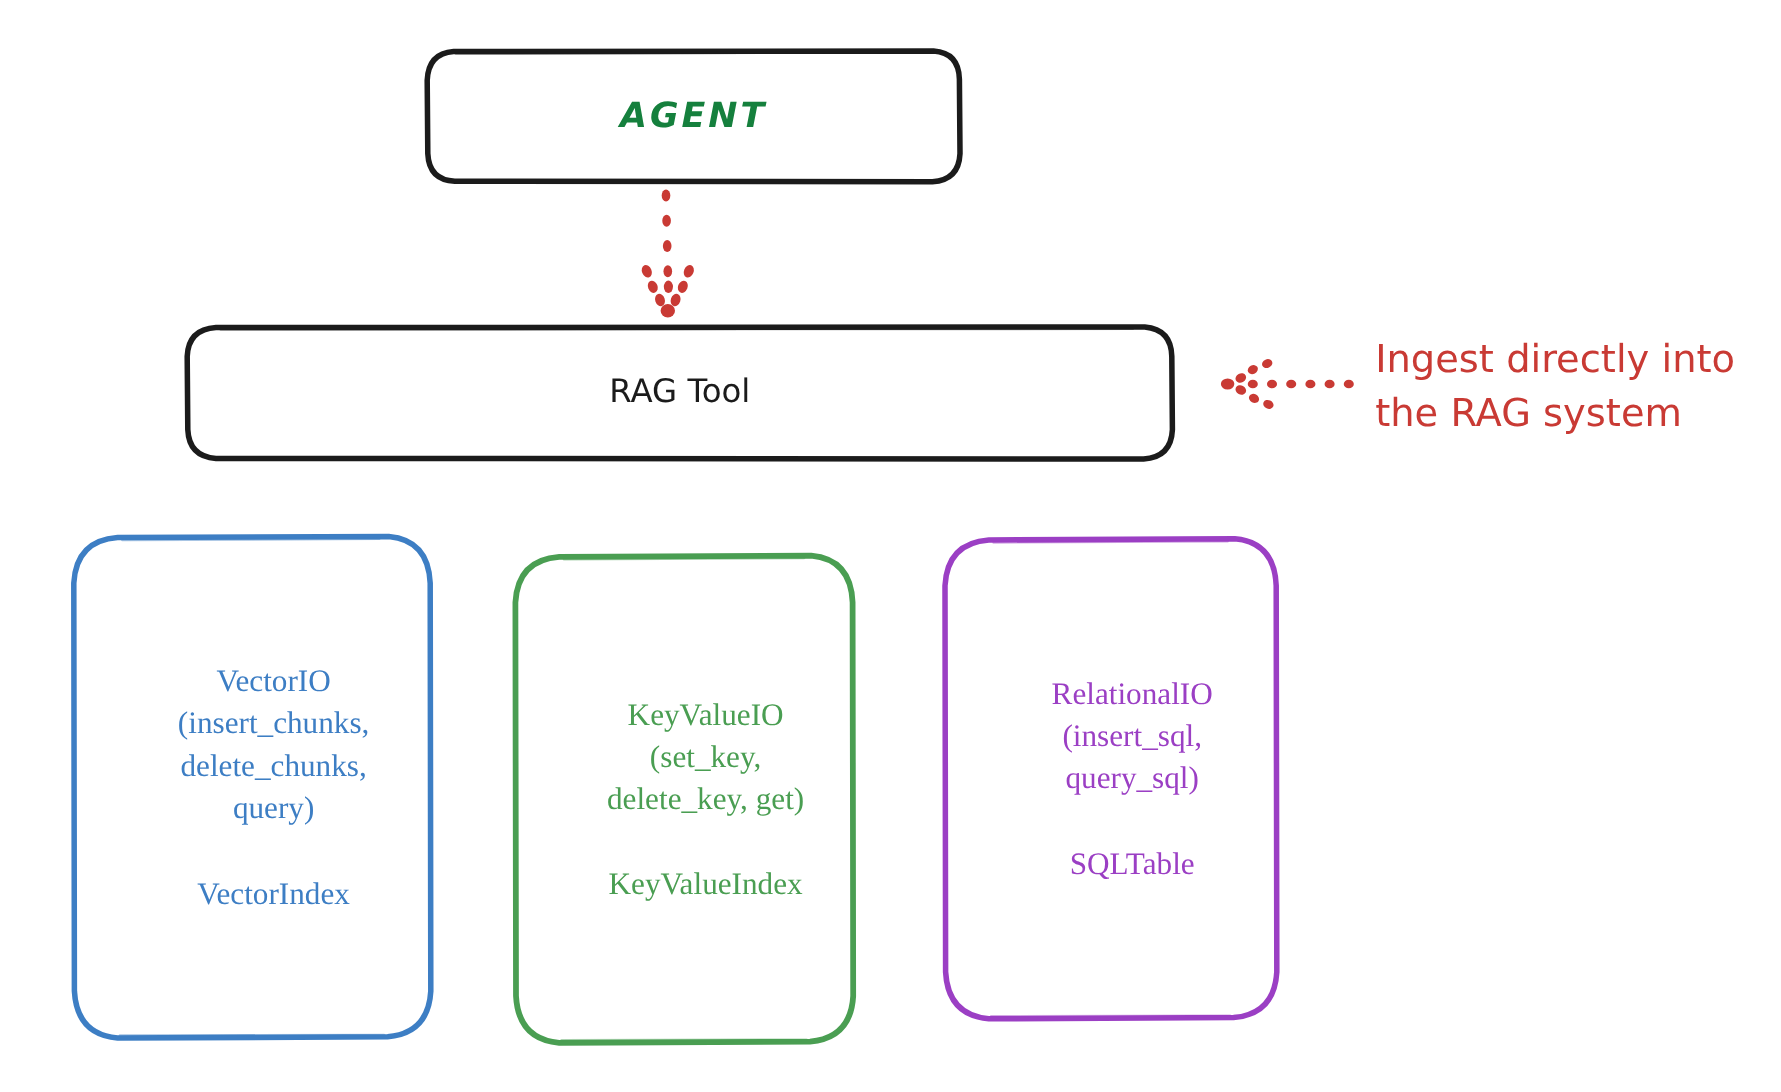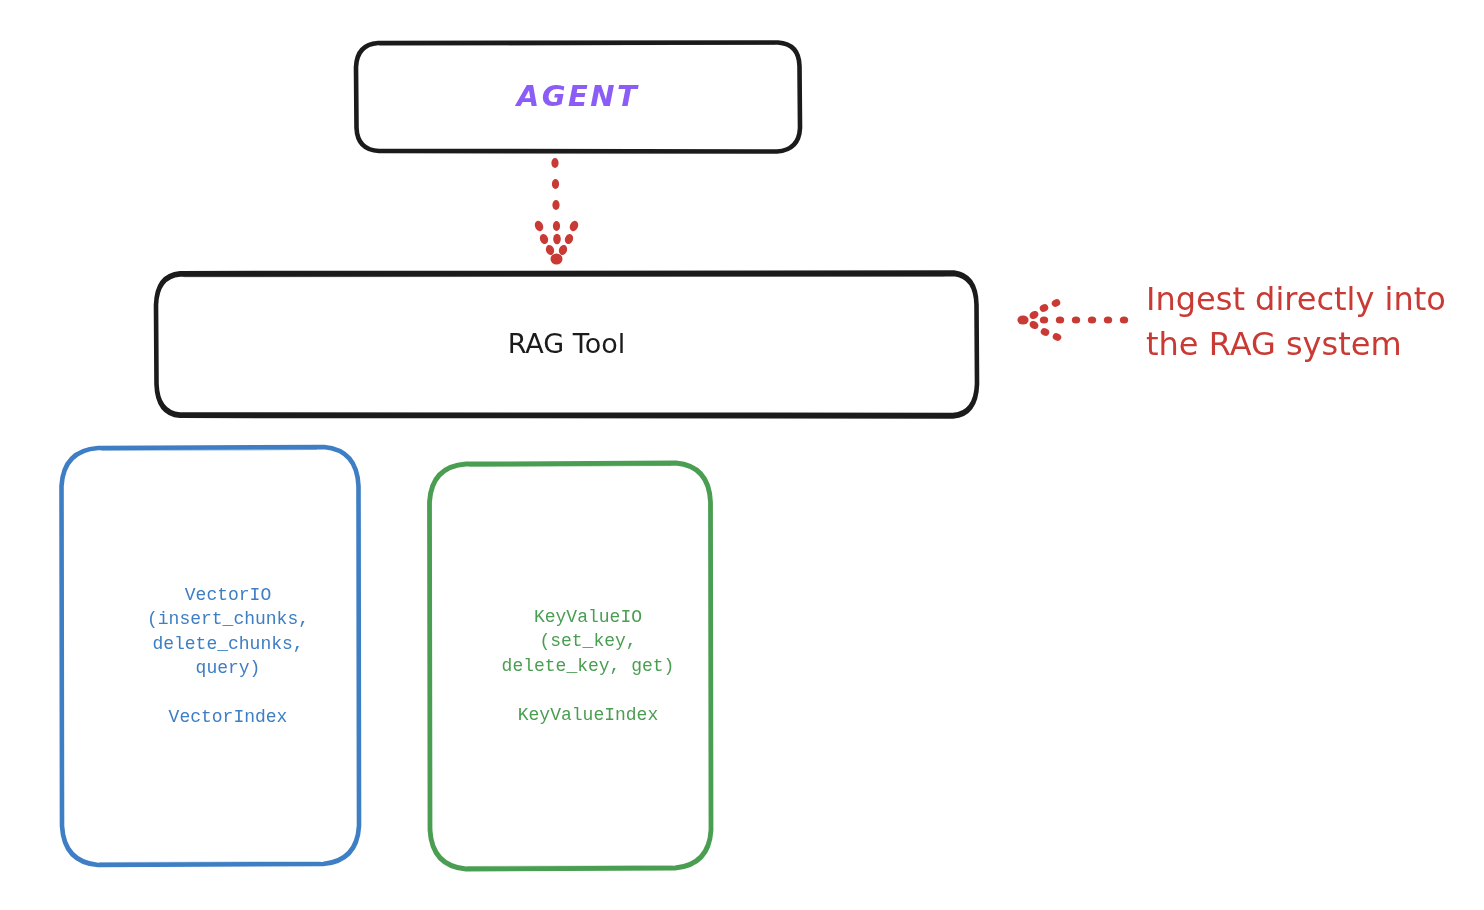--- a/index.html
+++ b/index.html
@@ -56,28 +56,28 @@
     top: 40px;
     width: 448px;
     height: 114px;
   }
   #agent-node .label {
     font-family: "DejaVu Sans", sans-serif;
     font-size: 29px;
     font-style: italic;
     font-weight: 700;
     letter-spacing: 2.5px;
-    color: #8b5cf6;
+    color: #15803d;
   }
 
   #ragtool-node {
     left: 154px;
     top: 270px;
     width: 825px;
-    height: 149px;
+    height: 115px;
   }
   #ragtool-node .label {
     font-family: "DejaVu Sans", sans-serif;
     font-size: 27px;
     font-weight: 500;
     color: #1b1b1b;
   }
 
   #vectorio-node {
     left: 58px;
@@ -92,22 +92,22 @@
     height: 412px;
   }
   #relationalio-node {
     left: 784px;
     top: 446px;
     width: 283px;
     height: 406px;
   }
 
   .leaf .label {
-    font-family: Liberation Mono, monospace;
-    font-size: 18px;
+    font-family: Liberation Serif, serif;
+    font-size: 26px;
     font-weight: 500;
     line-height: 1.36;
     margin-left: 36px;
   }
   #vectorio-node .label   { color: #3d7ec4; }
   #keyvalueio-node .label { color: #4a9e52; }
   #relationalio-node .label { color: #9b3fc4; }
 
   
   .connector {
@@ -226,14 +226,26 @@
       <path d="M44,6 L244,5" stroke="#4a9e52" stroke-width="2.2" opacity="0.45"></path>
       <path d="M42,407 L246,406.5" stroke="#4a9e52" stroke-width="2.2" opacity="0.45"></path>
     </svg>
     <span class="label">KeyValueIO
 (set_key,
 delete_key, get)
 
 KeyValueIndex</span>
   </div>
 
+  <div class="node leaf" id="relationalio-node">
+    <svg class="sketch-svg" viewBox="0 0 283 406" preserveAspectRatio="none">
+      <path d="M40,4 L245,3 Q278,6 279.5,42 L280,364 Q278,399 244,402 L40,403 Q6,400 4,364 L3.5,42 Q5.5,6.5 40,4 Z" stroke="#9b3fc4" stroke-width="4.6"></path>
+      <path d="M44,6 L239,5" stroke="#9b3fc4" stroke-width="2.2" opacity="0.45"></path>
+      <path d="M42,401 L241,400.5" stroke="#9b3fc4" stroke-width="2.2" opacity="0.45"></path>
+    </svg>
+    <span class="label">RelationalIO
+(insert_sql,
+query_sql)
+
+SQLTable</span>
+  </div>
 
 </div>
 
 </body></html>

